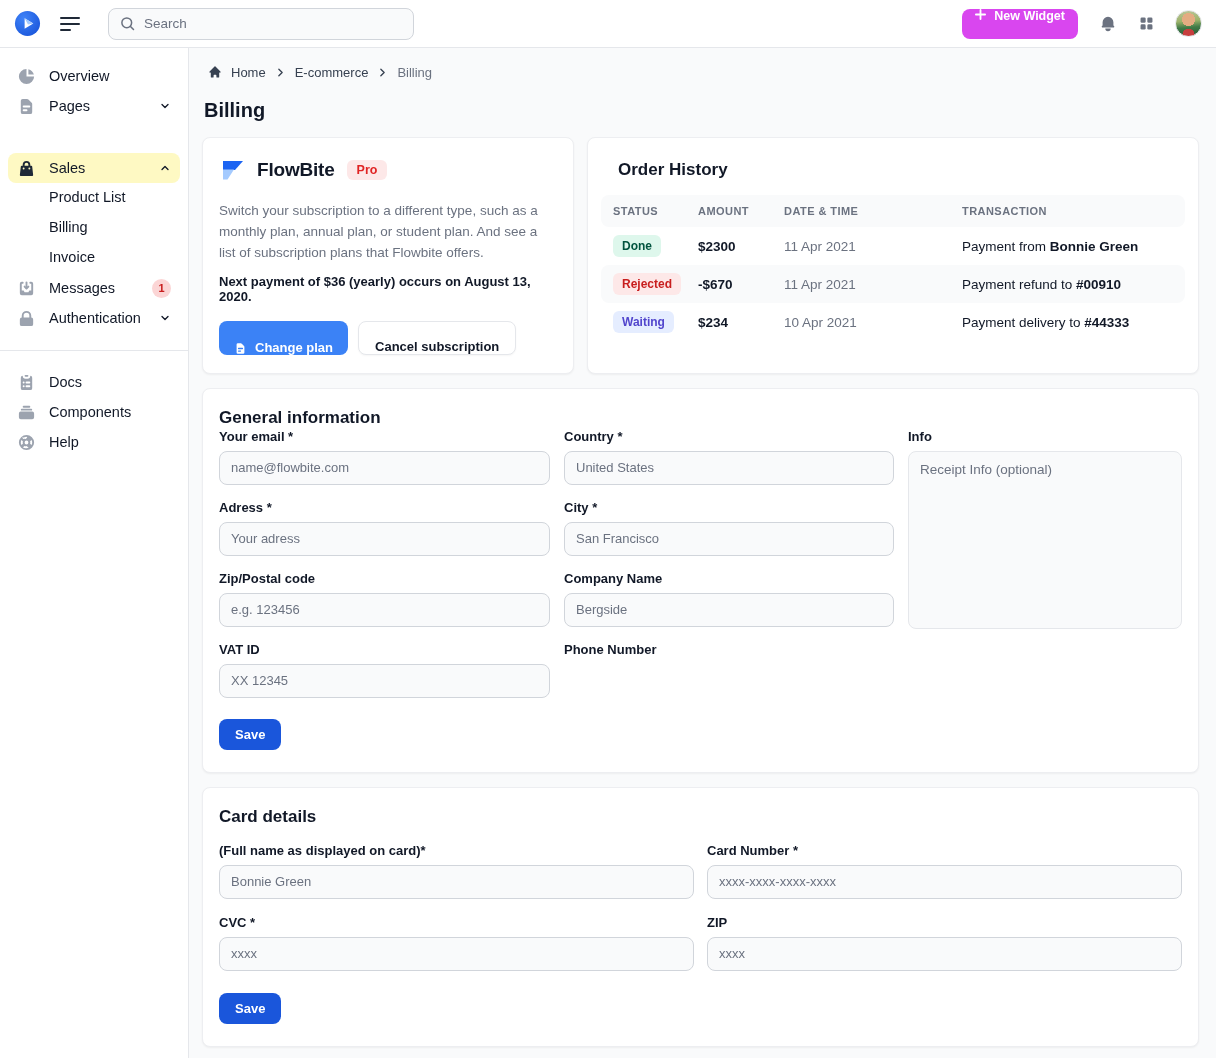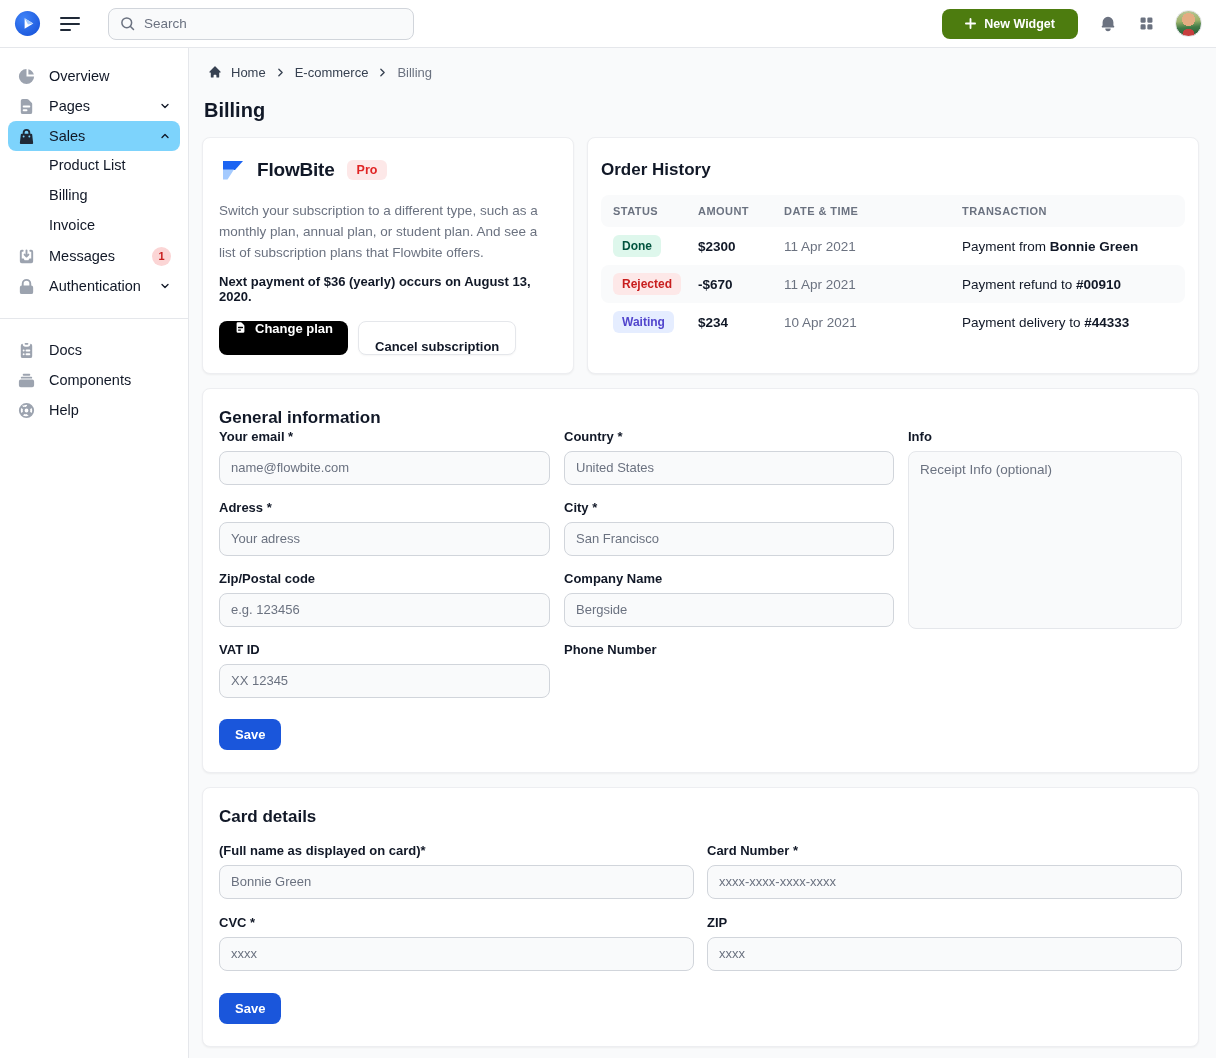--- a/index.html
+++ b/index.html
@@ -27,23 +27,23 @@
     display: flex; align-items: center; padding: 0 11px; gap: 9px;
   }
   .search-box svg { color: #6B7280; flex-shrink: 0; }
   .search-box input {
     border: none; outline: none; background: transparent; width: 100%;
     font-family: inherit; font-size: 13.5px; color: #111827;
   }
   .search-box input::placeholder { color: #6B7280; }
   .nav-right { margin-left: auto; display: flex; align-items: center; }
   .new-widget-btn {
-    background: #4d7c0f; color: #fff; border: none; border-radius: 8px;
-    height: 30px; padding: 0 23px; font-family: inherit;
-    font-size: 12.5px; font-weight: 700; display: flex; align-items: center; gap: 8px;
+    background: #d946ef; color: #fff; border: none; border-radius: 8px;
+    height: 30px; padding: 0 13px; font-family: inherit;
+    font-size: 12.5px; font-weight: 700; display: flex; align-items: flex-start; gap: 8px;
     cursor: pointer;
   }
   .icon-btn { background: none; border: none; color: #6B7280; cursor: pointer; display: flex; align-items: center; padding: 0; }
   .bell-btn { margin-left: 21px; }
   .apps-btn { margin-left: 21px; }
   .avatar {
     margin-left: 20px; width: 27px; height: 27px; border-radius: 50%; cursor: pointer;
     background:
       radial-gradient(circle at 50% 34%, #E3AC82 0 31%, rgba(0,0,0,0) 32%),
       radial-gradient(circle at 50% 95%, #C73E3E 0 22%, rgba(0,0,0,0) 23%),
@@ -56,21 +56,21 @@
     position: absolute; top: 48px; left: 0; width: 189px; height: 1010px;
     background: #fff; border-right: 1px solid #E5E7EB;
     padding: 13px 8px; z-index: 10;
   }
   .side-item {
     display: flex; align-items: center; gap: 13px;
     padding: 6px 9px; border-radius: 8px; height: 30px;
     font-size: 14.5px; font-weight: 500; color: #111827; cursor: pointer;
   }
   .side-item .si { width: 19px; height: 19px; color: #9CA3AF; flex-shrink: 0; }
-  .side-item.active { background: #7dd3fc; }
+  .side-item.active { background: #fef9c3; margin-top: 32px; }
   .side-item.active .si { color: #1F2937; }
   .side-sub {
     display: block; padding: 6px 9px 6px 41px; border-radius: 8px; height: 30px;
     font-size: 14.5px; font-weight: 500; color: #111827; cursor: pointer;
   }
   .chev { margin-left: auto; color: #111827; flex-shrink: 0; }
   .count-badge {
     margin-left: auto; width: 19px; height: 19px; border-radius: 50%;
     background: #FBD5D5; color: #C81E1E; font-size: 11px; font-weight: 600;
     display: flex; align-items: center; justify-content: center;
@@ -98,33 +98,33 @@
   .brand-row { display: flex; align-items: center; }
   .brand-name { font-size: 19px; font-weight: 800; margin-left: 10px; letter-spacing: -0.2px; }
   .pro-badge {
     margin-left: 12px; background: #FDE8E8; color: #E02424;
     font-size: 12.5px; font-weight: 600; padding: 3px 10px; border-radius: 6px;
   }
   .sub-desc { margin-top: 17px; font-size: 13.5px; line-height: 1.55; color: #6B7280; }
   .sub-next { margin-top: 10px; font-size: 13px; font-weight: 700; color: #111827; }
   .sub-actions { margin-top: 17px; display: flex; gap: 10px; }
   .btn-primary {
-    background: #000000; color: #fff; border: none; border-radius: 8px;
+    background: #3b82f6; color: #fff; border: none; border-radius: 8px;
     height: 34px; padding: 0 15px; font-family: inherit; font-size: 13px; font-weight: 600;
-    display: inline-flex; align-items: flex-start; gap: 8px; cursor: pointer;
+    display: inline-flex; align-items: flex-end; gap: 8px; cursor: pointer;
   }
   .btn-secondary {
     background: #fff; color: #111827; border: 1px solid #E5E7EB; border-radius: 8px;
     height: 34px; padding: 0 16px; font-family: inherit; font-size: 13px; font-weight: 600;
     display: inline-flex; align-items: flex-end; cursor: pointer; box-shadow: 0 1px 2px rgba(0,0,0,0.04);
   }
 
   
   .order-card { flex: 1; padding: 15px 13px; }
-  .order-title { font-size: 17px; font-weight: 700; margin: 7px 0 15px 0; }
+  .order-title { font-size: 17px; font-weight: 700; margin: 7px 0 15px 17px; }
   .o-head {
     display: grid; grid-template-columns: 85px 86px 178px 1fr;
     background: #F9FAFB; border-radius: 8px; padding: 10px 12px;
     font-size: 11px; font-weight: 600; color: #6B7280; letter-spacing: 0.45px;
   }
   .o-row {
     display: grid; grid-template-columns: 85px 86px 178px 1fr;
     padding: 8px 12px; border-radius: 8px; align-items: center; min-height: 38px;
     font-size: 13.5px;
   }

